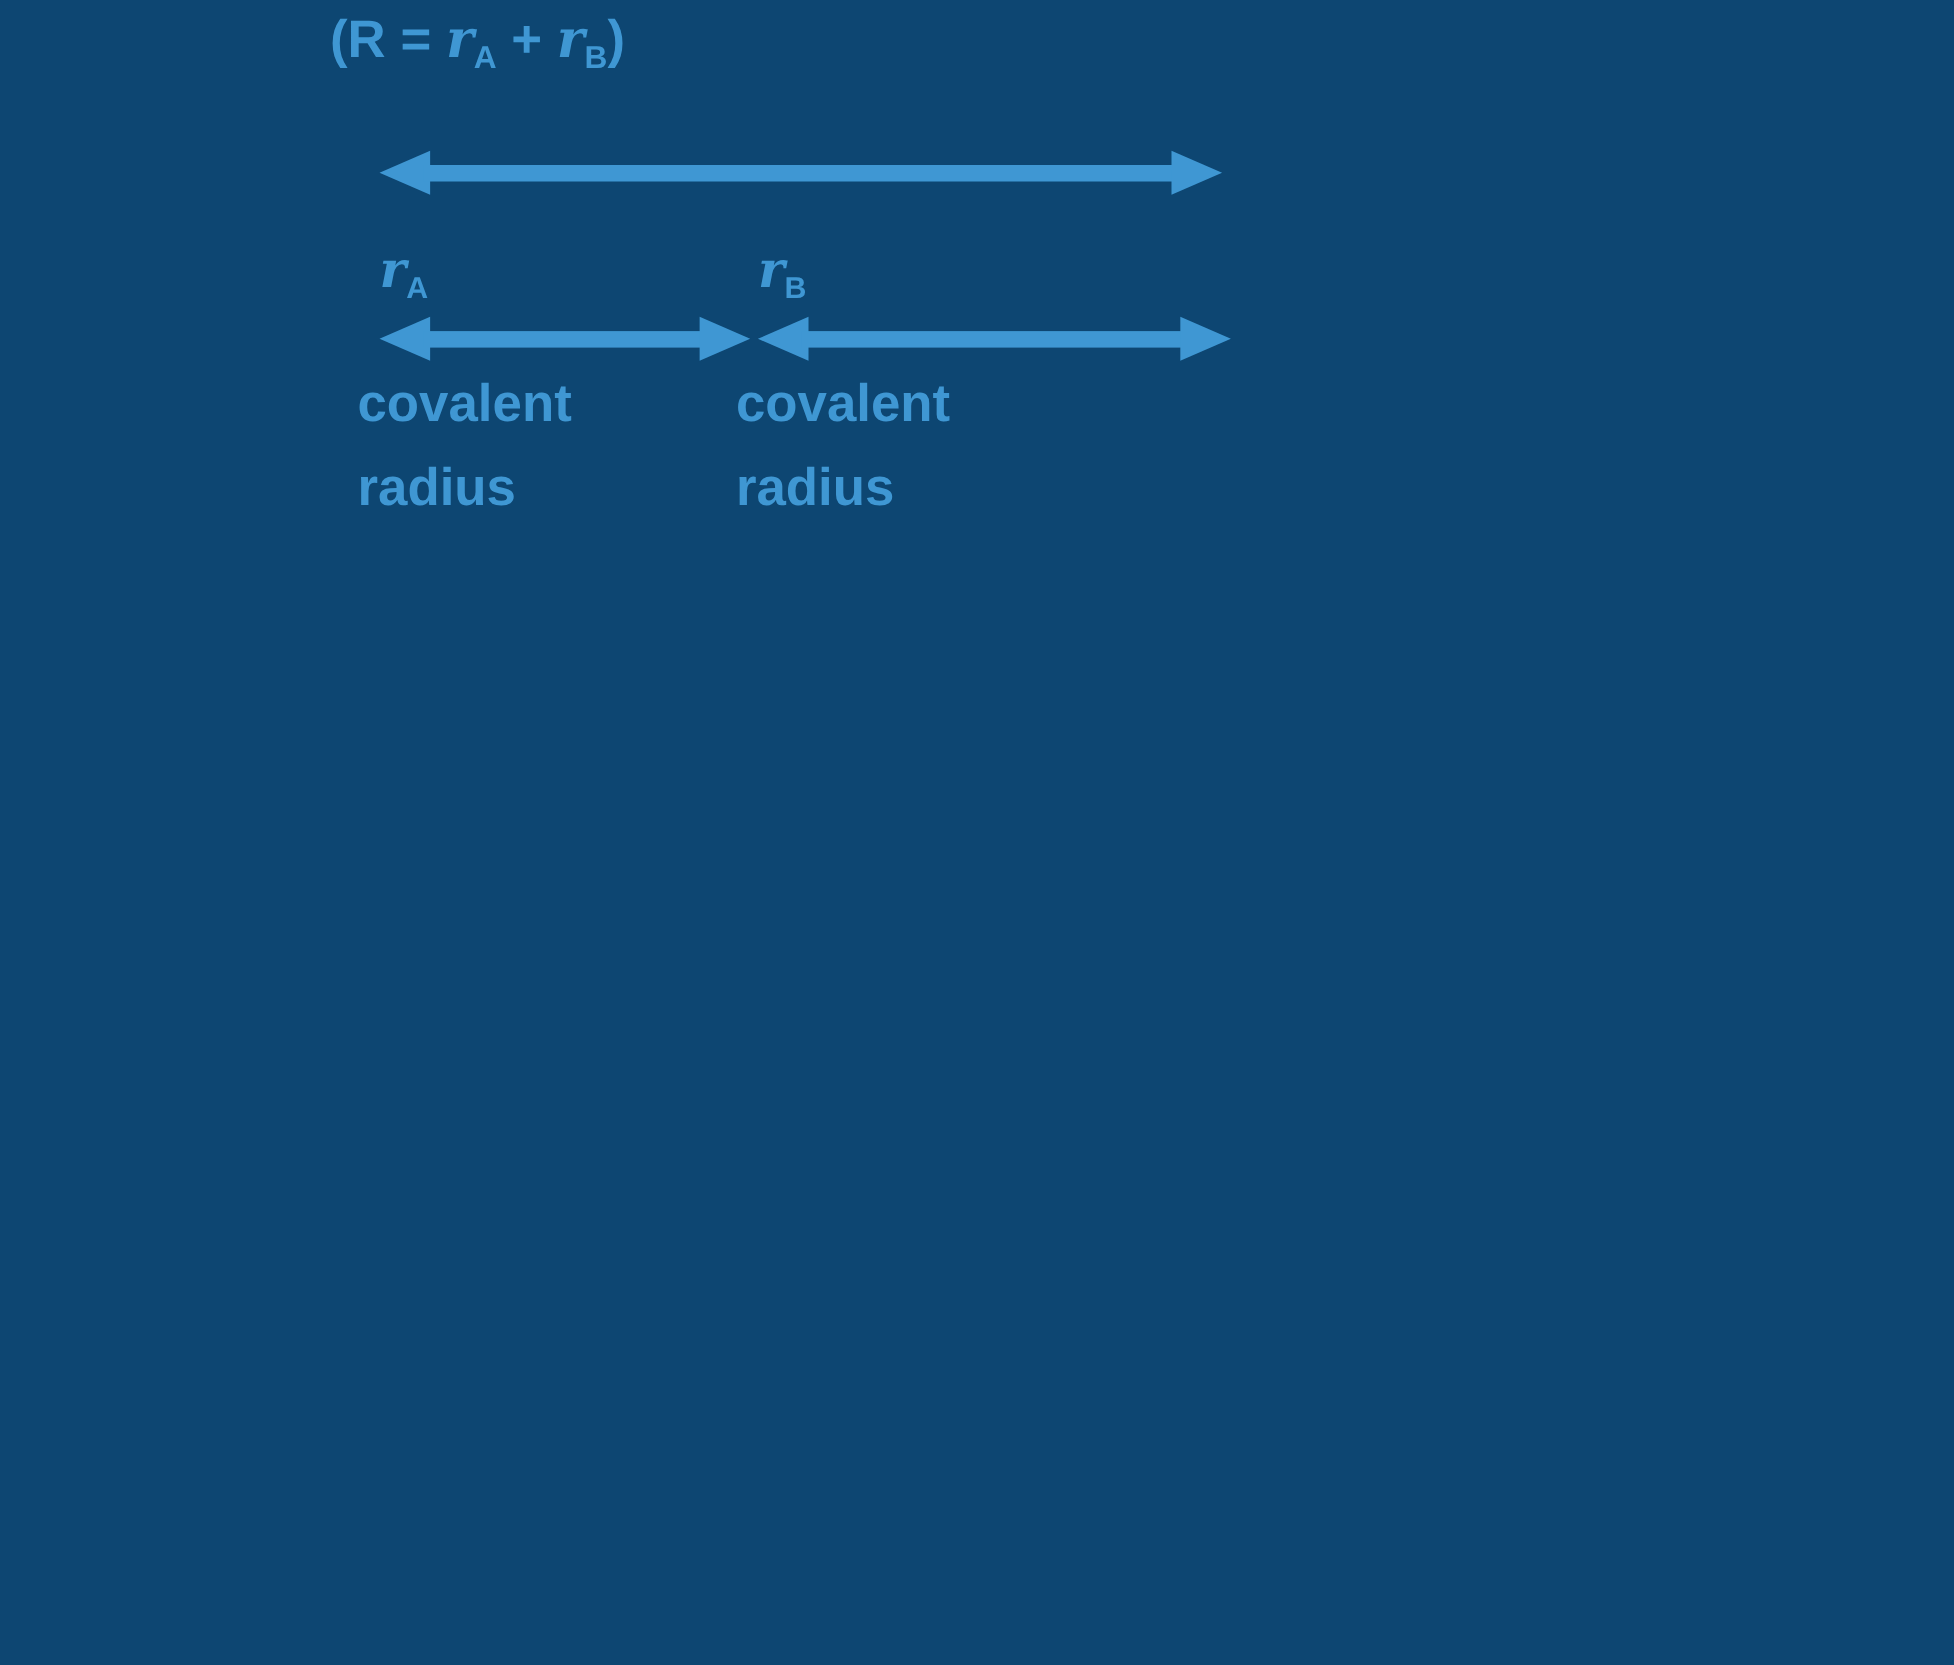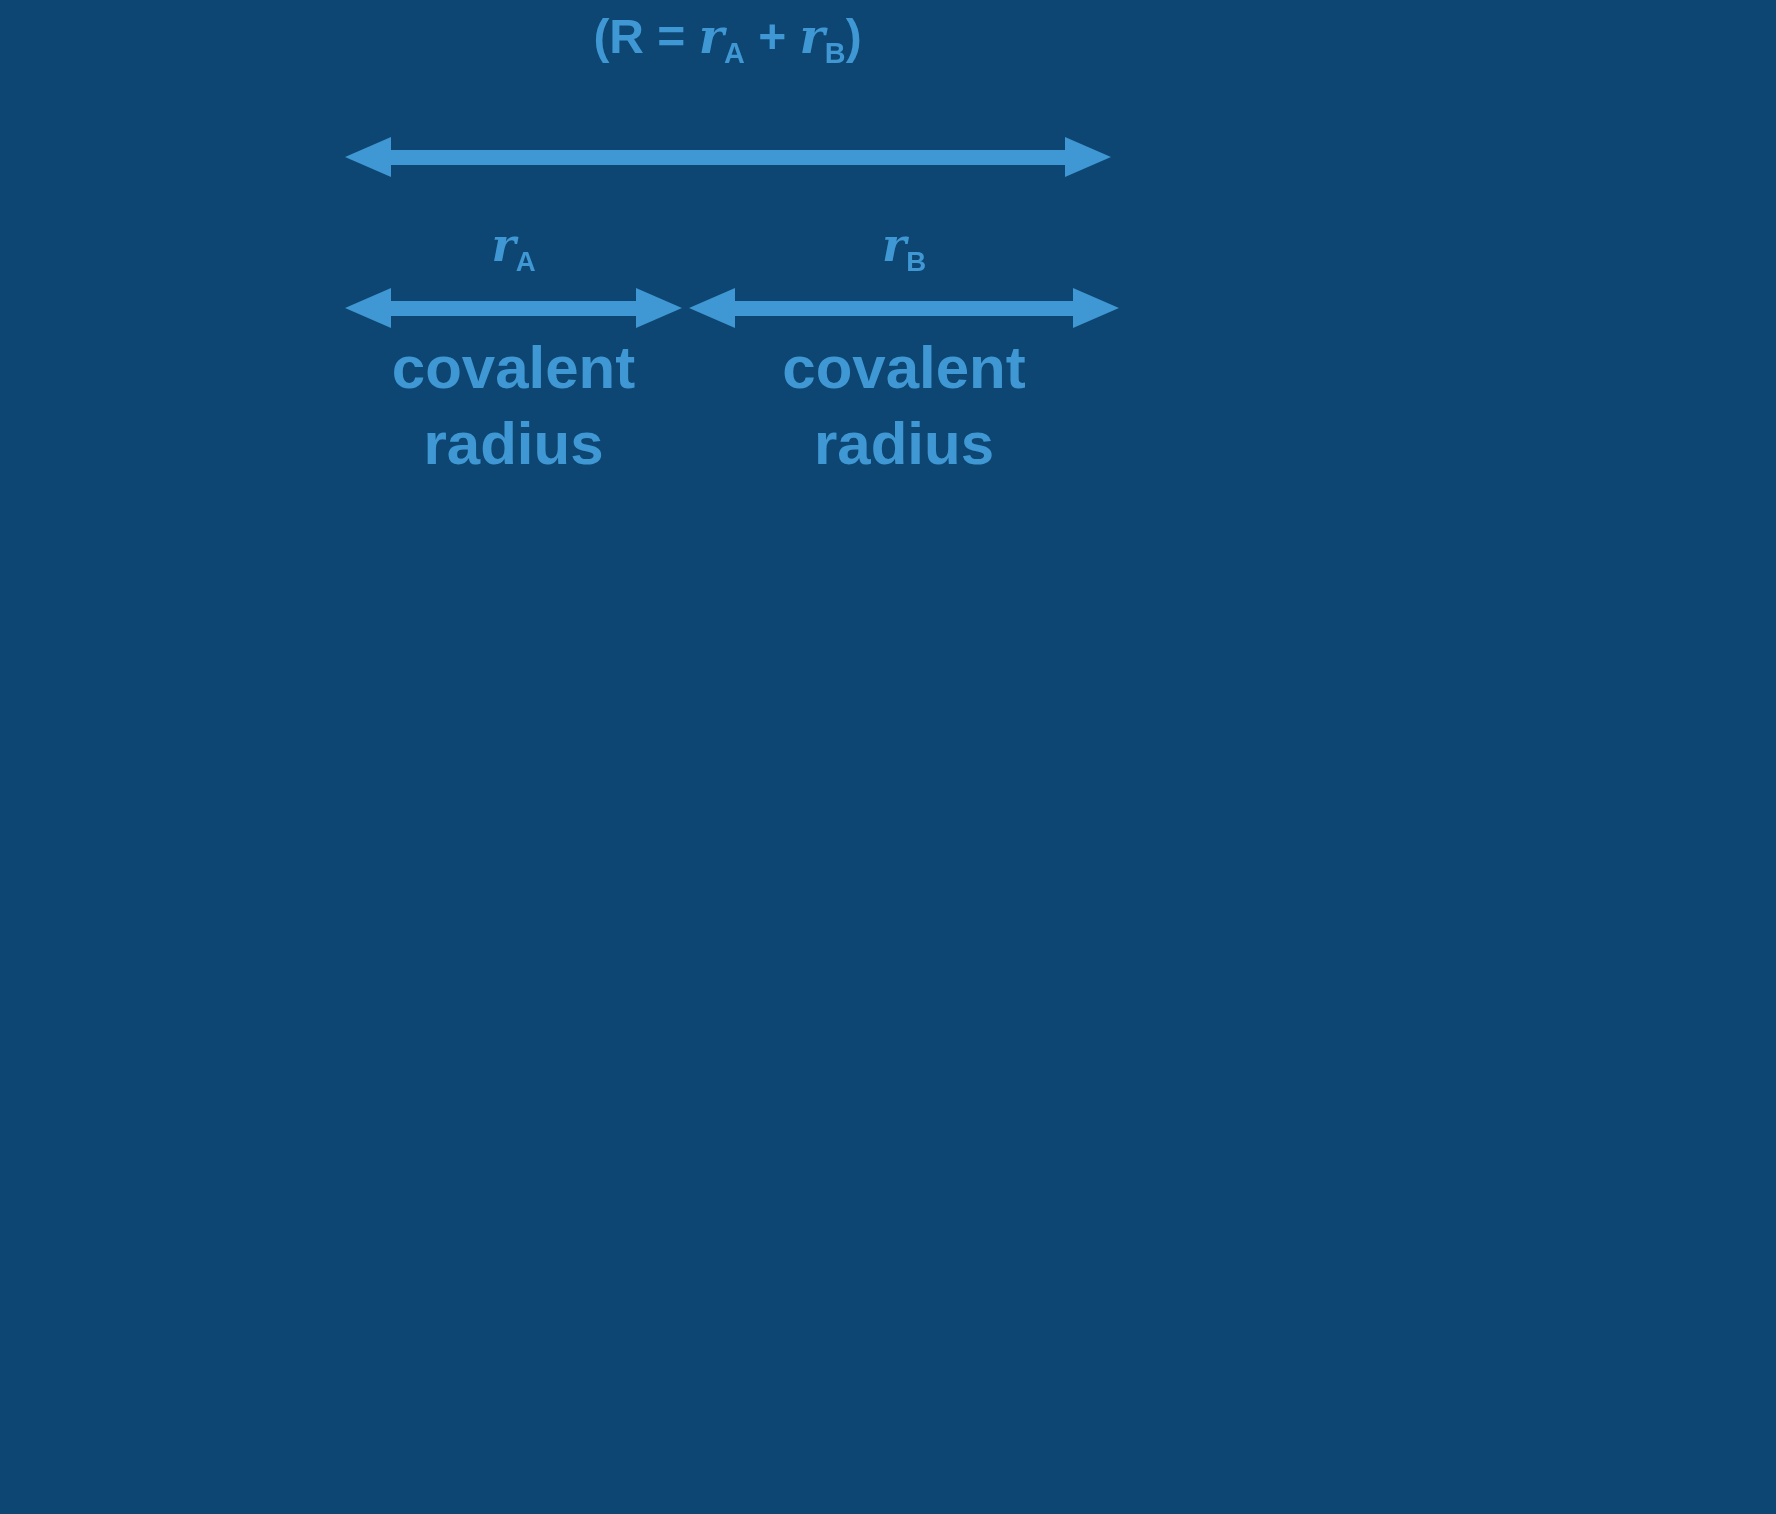--- a/index.html
+++ b/index.html
@@ -20,21 +20,20 @@
   }
   .stage {
     position: relative;
     width: 1776px;
     height: 1514px;
   }
   .label {
     position: absolute;
     color: var(--accent);
     font-weight: bold;
-    text-align: center;
   }
   .formula-block {
     left: 300px;
     width: 855px;
     top: 4px;
     font-size: 48px;
     line-height: 64px;
   }
   .formula i {
     font-style: italic;
@@ -51,21 +50,21 @@
   }
   .radius-symbol {
     font-size: 46px;
   }
   .radius-symbol i {
     font-style: italic;
     font-family: "DejaVu Serif", serif;
     font-weight: bold;
   }
   .cov-label {
-    font-size: 60px;
+    font-size: 48px;
     line-height: 76px;
   }
   
   .arrow {
     position: absolute;
     display: flex;
     align-items: center;
     height: 40px;
   }
   .arrow .head-left {

